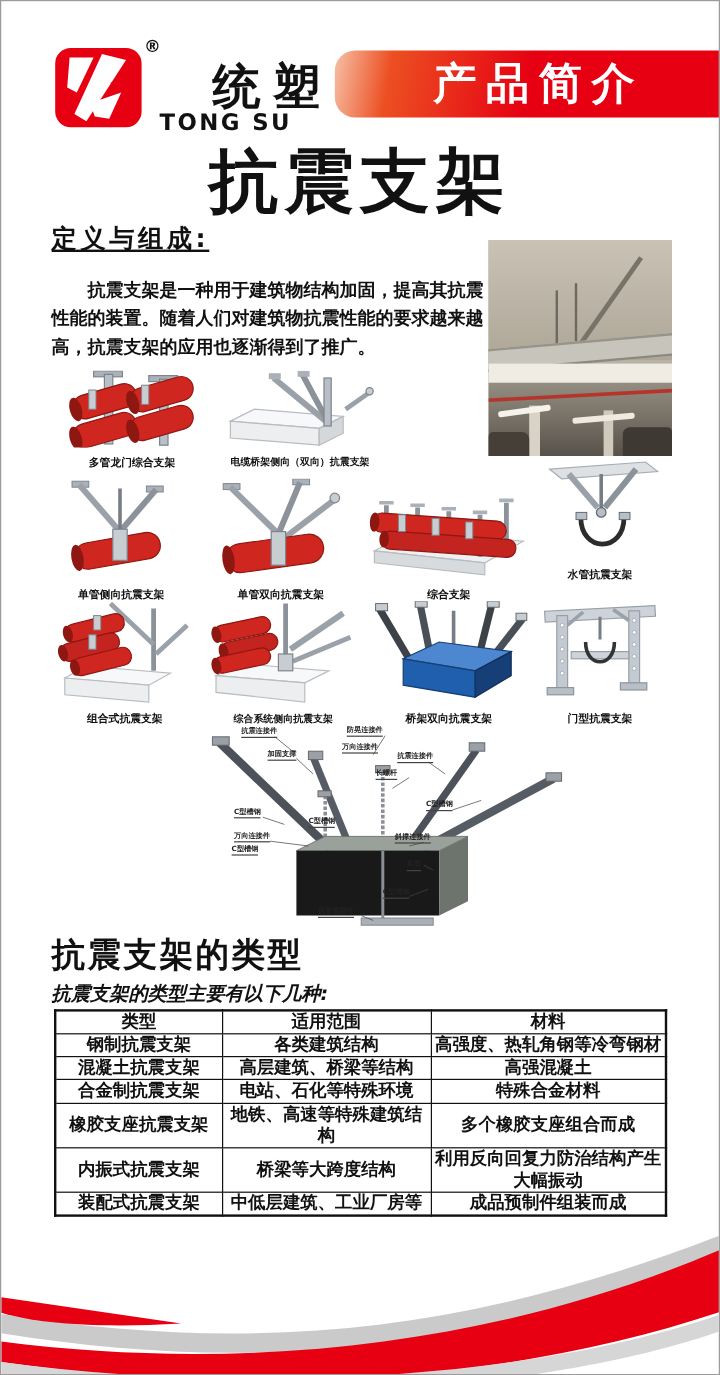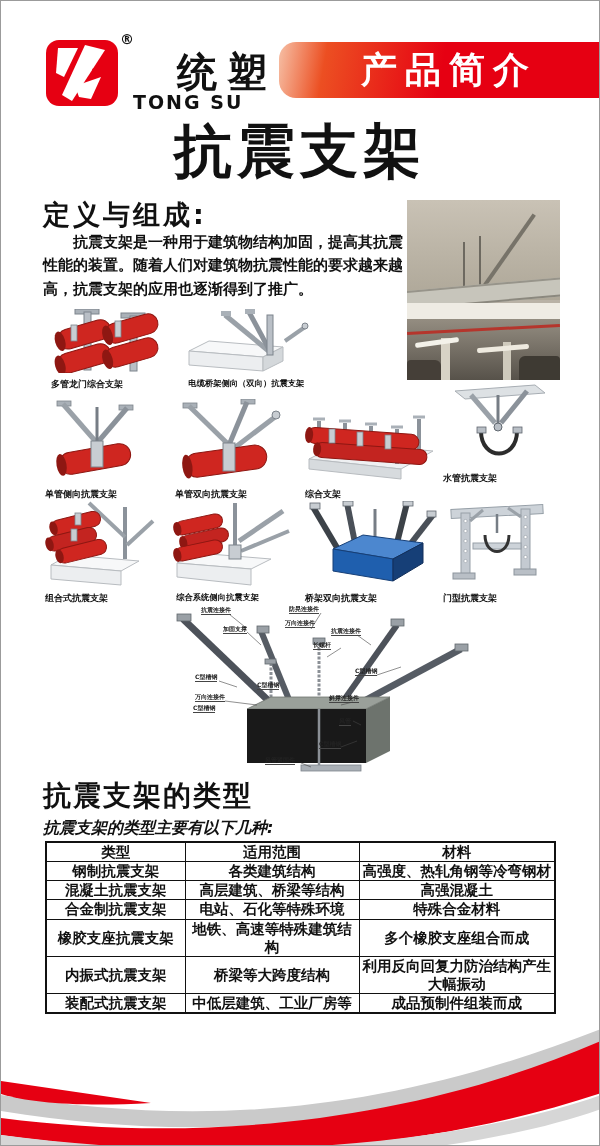--- a/index.html
+++ b/index.html
@@ -12,42 +12,42 @@
   .logo-cn{position:absolute;left:144px;top:44px;font-size:40px;font-weight:900;letter-spacing:10px;white-space:nowrap;margin-left:32px;}
   .logo-en{position:absolute;left:132px;top:90px;font-size:19px;font-weight:800;letter-spacing:2px;white-space:nowrap;}
   .banner{position:absolute;left:278px;top:41px;width:340px;height:56px;
           border-radius:17px 0 0 17px;
           background:linear-gradient(100deg,#f6c0a6 0%,#ec4f22 14%,#e60012 48%);
           display:flex;align-items:center;justify-content:center;}
   .banner-text{color:#fff;font-size:36px;font-weight:900;letter-spacing:8px;white-space:nowrap;}
   .page-title{position:absolute;left:0;top:112px;width:100%;text-align:center;
               font-size:58px;font-weight:900;letter-spacing:5px;}
   
-  .def-heading{position:absolute;left:42px;top:196px;font-size:27px;font-weight:900;letter-spacing:3px;}
+  .def-heading{position:absolute;left:42px;top:184px;font-size:21px;font-weight:900;letter-spacing:3px;text-decoration:underline;}
   .def-body{position:absolute;left:42px;top:230px;width:360px;font-size:15px;font-weight:700;
             line-height:1.55;text-indent:2em;text-align:justify;}
   
   .photo{position:absolute;left:406px;top:199px;width:153px;height:180px;background:#b9b2a6;overflow:hidden;}
   .ph-ceiling{position:absolute;left:0;top:0;width:100%;height:100px;background:linear-gradient(180deg,#c9c2b5,#aea798);}
   .ph-tray{position:absolute;left:-6px;top:84px;width:170px;height:15px;background:#c7c5bb;
            border-top:2px solid #97948a;border-bottom:2px solid #8b887e;transform:rotate(-5deg);}
   .ph-rod1{position:absolute;left:56px;top:42px;width:2px;height:46px;background:#6d6960;}
   .ph-rod2{position:absolute;left:72px;top:36px;width:2px;height:52px;background:#6d6960;}
   .ph-brace{position:absolute;left:98px;top:6px;width:4px;height:95px;background:#777369;transform:rotate(35deg);}
   .ph-wall{position:absolute;left:0;top:103px;width:100%;height:16px;background:#efece4;}
   .ph-garage{position:absolute;left:0;top:119px;width:100%;height:61px;background:linear-gradient(180deg,#948d81,#57524a);}
   .ph-stripe{position:absolute;left:0;top:128px;width:100%;height:3px;background:#b5352c;transform:rotate(-3deg);}
   .ph-light1{position:absolute;left:8px;top:140px;width:44px;height:5px;background:#f4f2ea;border-radius:2px;transform:rotate(-8deg);}
   .ph-light2{position:absolute;left:70px;top:146px;width:52px;height:5px;background:#eeeadf;border-radius:2px;transform:rotate(-5deg);}
   .ph-col1{position:absolute;left:34px;top:138px;width:9px;height:42px;background:#d8d3c6;}
   .ph-col2{position:absolute;left:96px;top:142px;width:8px;height:38px;background:#cfcabc;}
   .ph-car1{position:absolute;left:0px;top:160px;width:34px;height:20px;background:#453f38;border-radius:4px 6px 0 0;}
   .ph-car2{position:absolute;left:112px;top:156px;width:41px;height:24px;background:#3e3a33;border-radius:6px 4px 0 0;}
   
-  .fig{position:absolute;text-align:left;}
+  .fig{position:absolute;text-align:center;font-family:Liberation Mono, monospace;}
   .fig-label{font-size:9px;font-weight:700;margin-top:1px;white-space:nowrap;transform-origin:center top;}
   .fig-label.sm{transform:scale(.92);}
   
   .diagram{position:absolute;left:160px;top:604px;width:320px;height:174px;}
   .dlabel{position:absolute;font-size:6px;font-weight:700;line-height:1;white-space:nowrap;
           border-bottom:1px solid #444;padding-bottom:1px;color:#222;}
   
   .types-heading{position:absolute;left:42px;top:776px;font-size:28px;font-weight:900;letter-spacing:2px;}
   .types-subtitle{position:absolute;left:42px;top:817px;font-size:16px;font-weight:700;font-style:italic;}
   table.types{position:absolute;left:44px;top:840px;width:509px;border-collapse:collapse;

